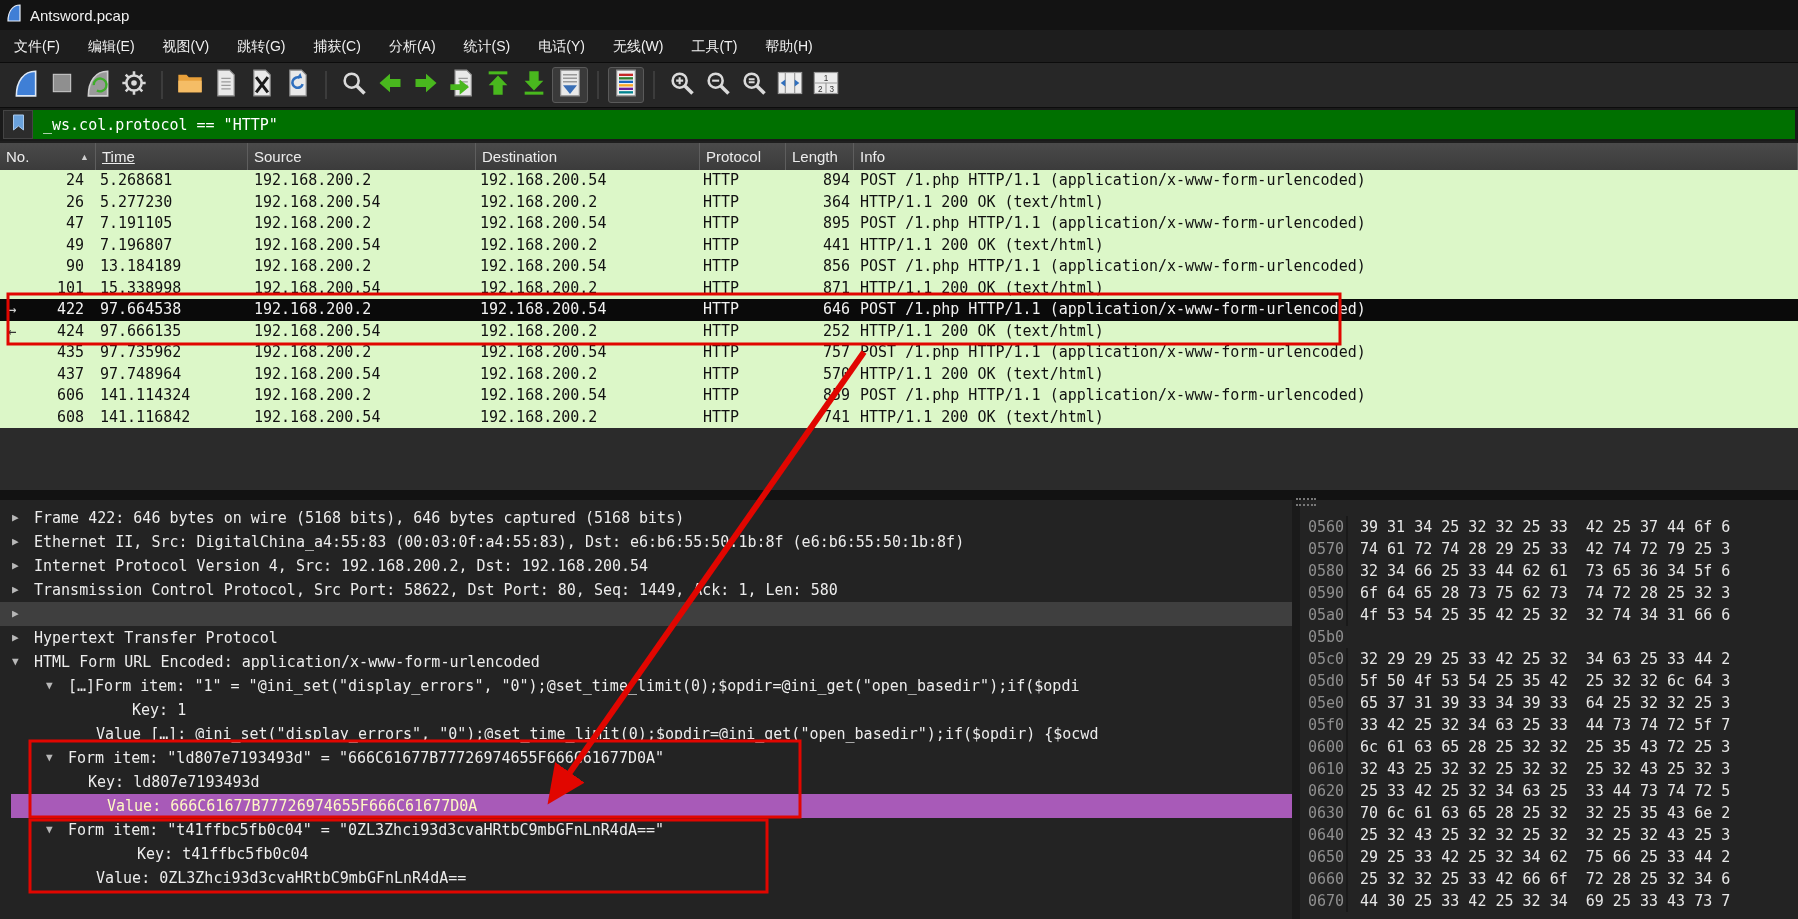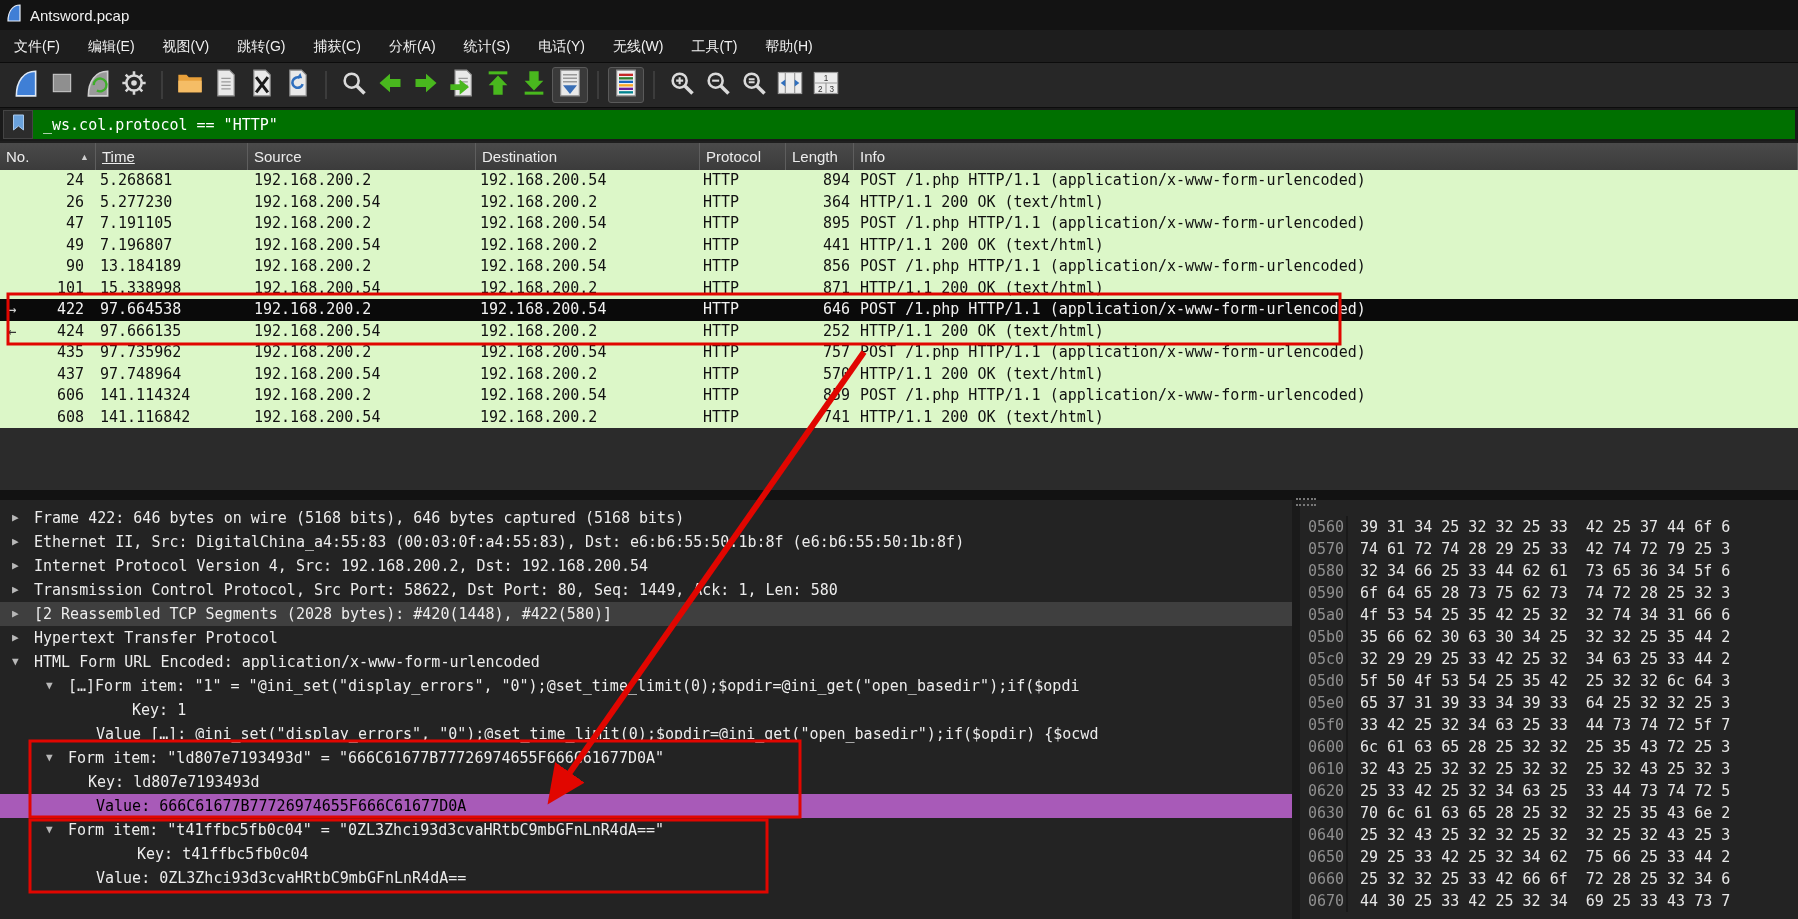--- a/index.html
+++ b/index.html
@@ -61,21 +61,21 @@
   #pl-empty { position:absolute; left:0; top:428px; width:1798px; height:62px; background:#2b2b2b; }
   #hsplit { position:absolute; left:0; top:490px; width:1798px; height:10px; background:#121212; }
 
   
   #details { position:absolute; left:0; top:500px; width:1292px; height:419px;
              background:#232323; padding-top:6px; overflow:hidden; }
   .drow { height:24px; line-height:24px; font-family:"DejaVu Sans Mono", monospace;
           font-size:15px; color:#ececec; white-space:pre; overflow:hidden; display:flex; }
   .drow .exp { width:22px; font-size:11px; color:#b8b8b8; text-align:left; flex:none; }
   .drow.hl-gray { background:#3f3f3f; }
-  .drow.hl-purple { background:#a85ab8; color:#000000; }
+  .drow.hl-purple { background:#a85ab8; color:#fef9c3;margin-left:11px; }
 
   
   #vsplit { position:absolute; left:1292px; top:500px; width:8px; height:419px; background:#1a1a1a; }
   #hexpane { position:absolute; left:1300px; top:500px; width:498px; height:419px;
              background:#232323; padding-top:16px; overflow:hidden; }
   .hxrow { height:22px; line-height:22px; font-family:"DejaVu Sans Mono", monospace;
            font-size:15px; white-space:pre; display:flex; }
   .hxoff { width:46px; color:#8f8f8f; padding-left:8px; flex:none; }
   .hxbytes { color:#e6e6e6; border-left:2px solid #191919; padding-left:12px; overflow:hidden; }
   #gripdots { position:absolute; left:1296px; top:498px; width:20px; height:8px;
@@ -416,42 +416,42 @@
     </div>
   </div>
 <div id="pl-empty"></div>
 <div id="hsplit"></div>
 
 <div id="details">
     <div class="drow" style="padding-left: 12px;"><span class="exp">▶</span><span>Frame 422: 646 bytes on wire (5168 bits), 646 bytes captured (5168 bits)</span></div>
     <div class="drow" style="padding-left: 12px;"><span class="exp">▶</span><span>Ethernet II, Src: DigitalChina_a4:55:83 (00:03:0f:a4:55:83), Dst: e6:b6:55:50:1b:8f (e6:b6:55:50:1b:8f)</span></div>
     <div class="drow" style="padding-left: 12px;"><span class="exp">▶</span><span>Internet Protocol Version 4, Src: 192.168.200.2, Dst: 192.168.200.54</span></div>
     <div class="drow" style="padding-left: 12px;"><span class="exp">▶</span><span>Transmission Control Protocol, Src Port: 58622, Dst Port: 80, Seq: 1449, Ack: 1, Len: 580</span></div>
-    <div class="drow hl-gray" style="padding-left: 12px;"><span class="exp">▶</span><span>[2 Reassembled TCP Segments (2028 bytes): #420(1448), #422(580)]</span></div>
+    <div class="drow hl-gray" style="padding-left: 12px;"><span class="exp">▶</span></div>
     <div class="drow" style="padding-left: 12px;"><span class="exp">▶</span><span>Hypertext Transfer Protocol</span></div>
     <div class="drow" style="padding-left: 12px;"><span class="exp">▼</span><span>HTML Form URL Encoded: application/x-www-form-urlencoded</span></div>
     <div class="drow" style="padding-left: 46px;"><span class="exp">▼</span><span>[…]Form item: "1" = "@ini_set("display_errors", "0");@set_time_limit(0);$opdir=@ini_get("open_basedir");if($opdi</span></div>
     <div class="drow" style="padding-left: 74px; gap: 36px;"><span class="exp"></span><span>Key: 1</span></div>
     <div class="drow" style="padding-left: 74px;"><span class="exp"></span><span>Value […]: @ini_set("display_errors", "0");@set_time_limit(0);$opdir=@ini_get("open_basedir");if($opdir) {$ocwd</span></div>
     <div class="drow" style="padding-left: 46px;"><span class="exp">▼</span><span>Form item: "ld807e7193493d" = "666C61677B77726974655F666C61677D0A"</span></div>
     <div class="drow" style="padding-left: 66px;"><span class="exp"></span><span>Key: ld807e7193493d</span></div>
     <div class="drow hl-purple" style="padding-left: 74px;"><span class="exp"></span><span>Value: 666C61677B77726974655F666C61677D0A</span></div>
     <div class="drow" style="padding-left: 46px;"><span class="exp">▼</span><span>Form item: "t41ffbc5fb0c04" = "0ZL3Zhci93d3cvaHRtbC9mbGFnLnR4dA=="</span></div>
     <div class="drow" style="padding-left: 74px; gap: 41px;"><span class="exp"></span><span>Key: t41ffbc5fb0c04</span></div>
     <div class="drow" style="padding-left: 74px;"><span class="exp"></span><span>Value: 0ZL3Zhci93d3cvaHRtbC9mbGFnLnR4dA==</span></div>
   </div>
 
 <div id="vsplit"></div>
 <div id="hexpane">
     <div class="hxrow"><span class="hxoff">0560</span><span class="hxbytes">39 31 34 25 32 32 25 33  42 25 37 44 6f 6</span></div>
     <div class="hxrow"><span class="hxoff">0570</span><span class="hxbytes">74 61 72 74 28 29 25 33  42 74 72 79 25 3</span></div>
     <div class="hxrow"><span class="hxoff">0580</span><span class="hxbytes">32 34 66 25 33 44 62 61  73 65 36 34 5f 6</span></div>
     <div class="hxrow"><span class="hxoff">0590</span><span class="hxbytes">6f 64 65 28 73 75 62 73  74 72 28 25 32 3</span></div>
     <div class="hxrow"><span class="hxoff">05a0</span><span class="hxbytes">4f 53 54 25 35 42 25 32  32 74 34 31 66 6</span></div>
-    <div class="hxrow"><span class="hxoff">05b0</span><span class="hxbytes">35 66 62 30 63 30 34 25  32 32 25 35 44 2</span></div>
+    <div class="hxrow"><span class="hxoff">05b0</span></div>
     <div class="hxrow"><span class="hxoff">05c0</span><span class="hxbytes">32 29 29 25 33 42 25 32  34 63 25 33 44 2</span></div>
     <div class="hxrow"><span class="hxoff">05d0</span><span class="hxbytes">5f 50 4f 53 54 25 35 42  25 32 32 6c 64 3</span></div>
     <div class="hxrow"><span class="hxoff">05e0</span><span class="hxbytes">65 37 31 39 33 34 39 33  64 25 32 32 25 3</span></div>
     <div class="hxrow"><span class="hxoff">05f0</span><span class="hxbytes">33 42 25 32 34 63 25 33  44 73 74 72 5f 7</span></div>
     <div class="hxrow"><span class="hxoff">0600</span><span class="hxbytes">6c 61 63 65 28 25 32 32  25 35 43 72 25 3</span></div>
     <div class="hxrow"><span class="hxoff">0610</span><span class="hxbytes">32 43 25 32 32 25 32 32  25 32 43 25 32 3</span></div>
     <div class="hxrow"><span class="hxoff">0620</span><span class="hxbytes">25 33 42 25 32 34 63 25  33 44 73 74 72 5</span></div>
     <div class="hxrow"><span class="hxoff">0630</span><span class="hxbytes">70 6c 61 63 65 28 25 32  32 25 35 43 6e 2</span></div>
     <div class="hxrow"><span class="hxoff">0640</span><span class="hxbytes">25 32 43 25 32 32 25 32  32 25 32 43 25 3</span></div>
     <div class="hxrow"><span class="hxoff">0650</span><span class="hxbytes">29 25 33 42 25 32 34 62  75 66 25 33 44 2</span></div>

